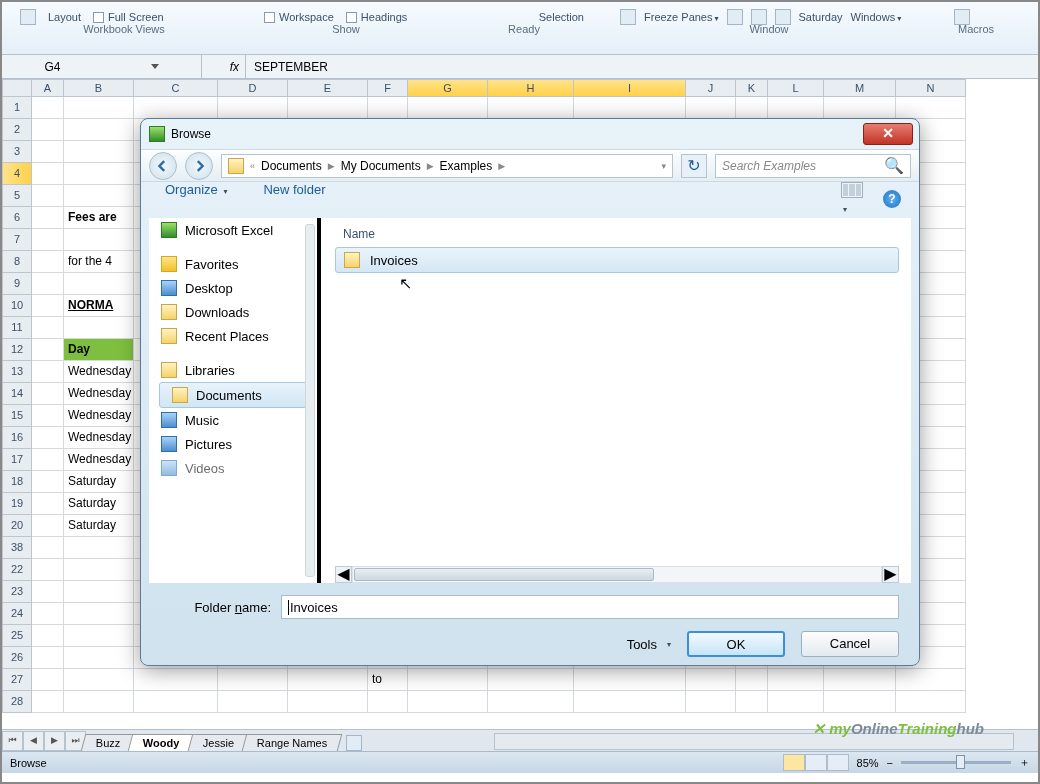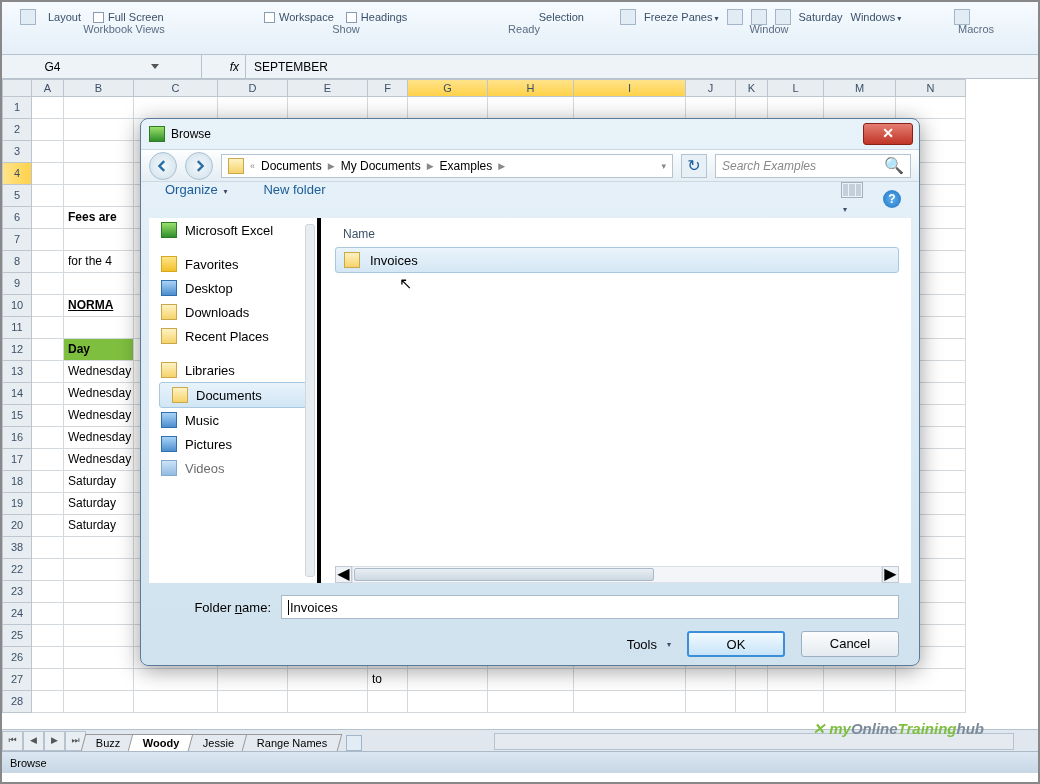--- a/index.html
+++ b/index.html
@@ -680,20 +680,33 @@
       <div class="tab active"><span>Woody</span></div>
       <div class="tab"><span>Jessie</span></div>
       <div class="tab"><span>Range Names</span></div>
     </div>
   <span style="margin-left:6px" class="icon16"></span>
   <div class="scrollbar-h"></div>
 </div>
 
 <div class="statusbar">
   <span>Browse</span>
+  <div class="zoomctl">
+    <div class="viewbtns">
+      <div class="on"></div>
+      <div></div>
+      <div></div>
+    </div>
+    <span>85%</span>
+    <span>−</span>
+    <div class="zoomslider">
+        <div class="thumb"></div>
+      </div>
+    <span>＋</span>
+  </div>
 </div>
 
 <div class="dialog">
   <div class="dlg-title">
     <div class="t">
         <span class="icon16" style="background:linear-gradient(#9be06b,#2f8f2b);border-color:#2f7a27"></span>
       <span>Browse</span>
       </div>
     <div class="closebtn">✕</div>
   </div>

